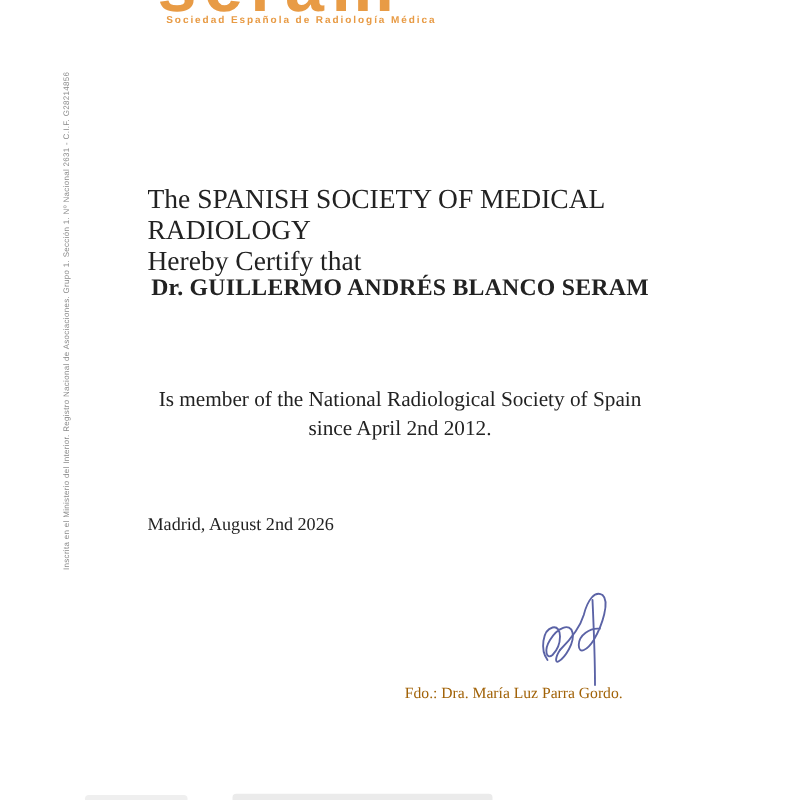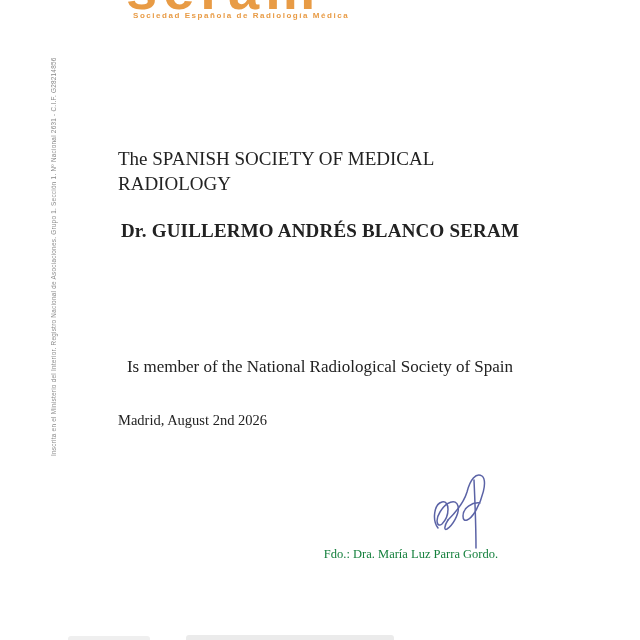--- a/index.html
+++ b/index.html
@@ -32,38 +32,38 @@
   .side-note{
     position:absolute;left:50px;top:456px;
     transform:rotate(-90deg);transform-origin:0 0;
     font-family:"Liberation Sans", sans-serif;
     font-size:6.4px;letter-spacing:.25px;
     color:#8a8a8a;white-space:nowrap;
   }
 
   
   .content{position:absolute;left:118px;top:0;width:404px;}
-  .intro{position:absolute;top:146px;left:0;font-size:19px;line-height:25px;}
+  .intro{position:absolute;top:146px;left:0;font-size:22px;line-height:25px;}
   .recipient{
     position:absolute;top:220px;left:0;width:404px;
     text-align:center;font-size:19px;font-weight:bold;
     letter-spacing:.2px;white-space:nowrap;
   }
   .statement{
     position:absolute;top:308px;left:0;width:404px;
-    text-align:center;font-size:17px;line-height:23px;margin-top:47px;
+    text-align:center;font-size:17px;line-height:23px;
   }
   .dateline{position:absolute;top:412px;left:0;font-size:14.5px;}
 
   
   .signature{position:absolute;left:430px;top:472px;width:70px;height:80px;}
   .sig-block{
     position:absolute;left:300px;top:547px;width:222px;
     font-size:12.5px;line-height:15.5px;text-align:center;
-    color:#15803d;
+    color:#a16207;
   }
 
   
   .foot-bar{position:absolute;bottom:0;height:5px;background:#ebebeb;border-radius:3px 3px 0 0;}
   .foot-bar.left{left:68px;width:82px;height:4px;background:#efefef;}
   .foot-bar.right{left:186px;width:208px;}
 </style>
 </head>
 <body>
 
@@ -72,26 +72,28 @@
   <div class="logo-wrap">
     <div class="logo-wordmark">seram</div>
   </div>
   <div class="logo-tagline">Sociedad Española de Radiología Médica</div>
 
   <div class="side-note">Inscrita en el Ministerio del Interior. Registro Nacional de Asociaciones. Grupo 1. Sección 1. Nº Nacional 2631 - C.I.F. G28214856</div>
 
   <div class="content">
     <div class="intro">
       <div>The SPANISH SOCIETY OF MEDICAL RADIOLOGY</div>
+      <div>Hereby Certify that</div>
     </div>
 
     <div class="recipient">Dr. GUILLERMO ANDRÉS BLANCO SERAM</div>
 
     <div class="statement">
       <div>Is member of the National Radiological Society of Spain</div>
+      <div>since April 2nd 2012.</div>
     </div>
 
     <div class="dateline">Madrid, August 2nd 2026</div>
   </div>
 
   <svg class="signature" viewBox="0 0 70 80">
     <g fill="none" stroke="#5b63a6" stroke-width="1.5" stroke-linecap="round">
       <path d="M8,56 C2,48 4,32 12,30 C20,28 20,44 12,52 C7,56 5,48 10,40 C16,30 26,26 28,34 C30,42 22,54 17,57 C14,59 14,54 18,48"></path>
       <path d="M18,48 C26,40 34,30 37,20 C40,8 46,0 52,4 C58,9 52,28 45,40 C40,48 33,52 33,44 C33,36 42,30 50,31"></path>
       <path d="M44,8 C45,30 46,55 46,76"></path>

